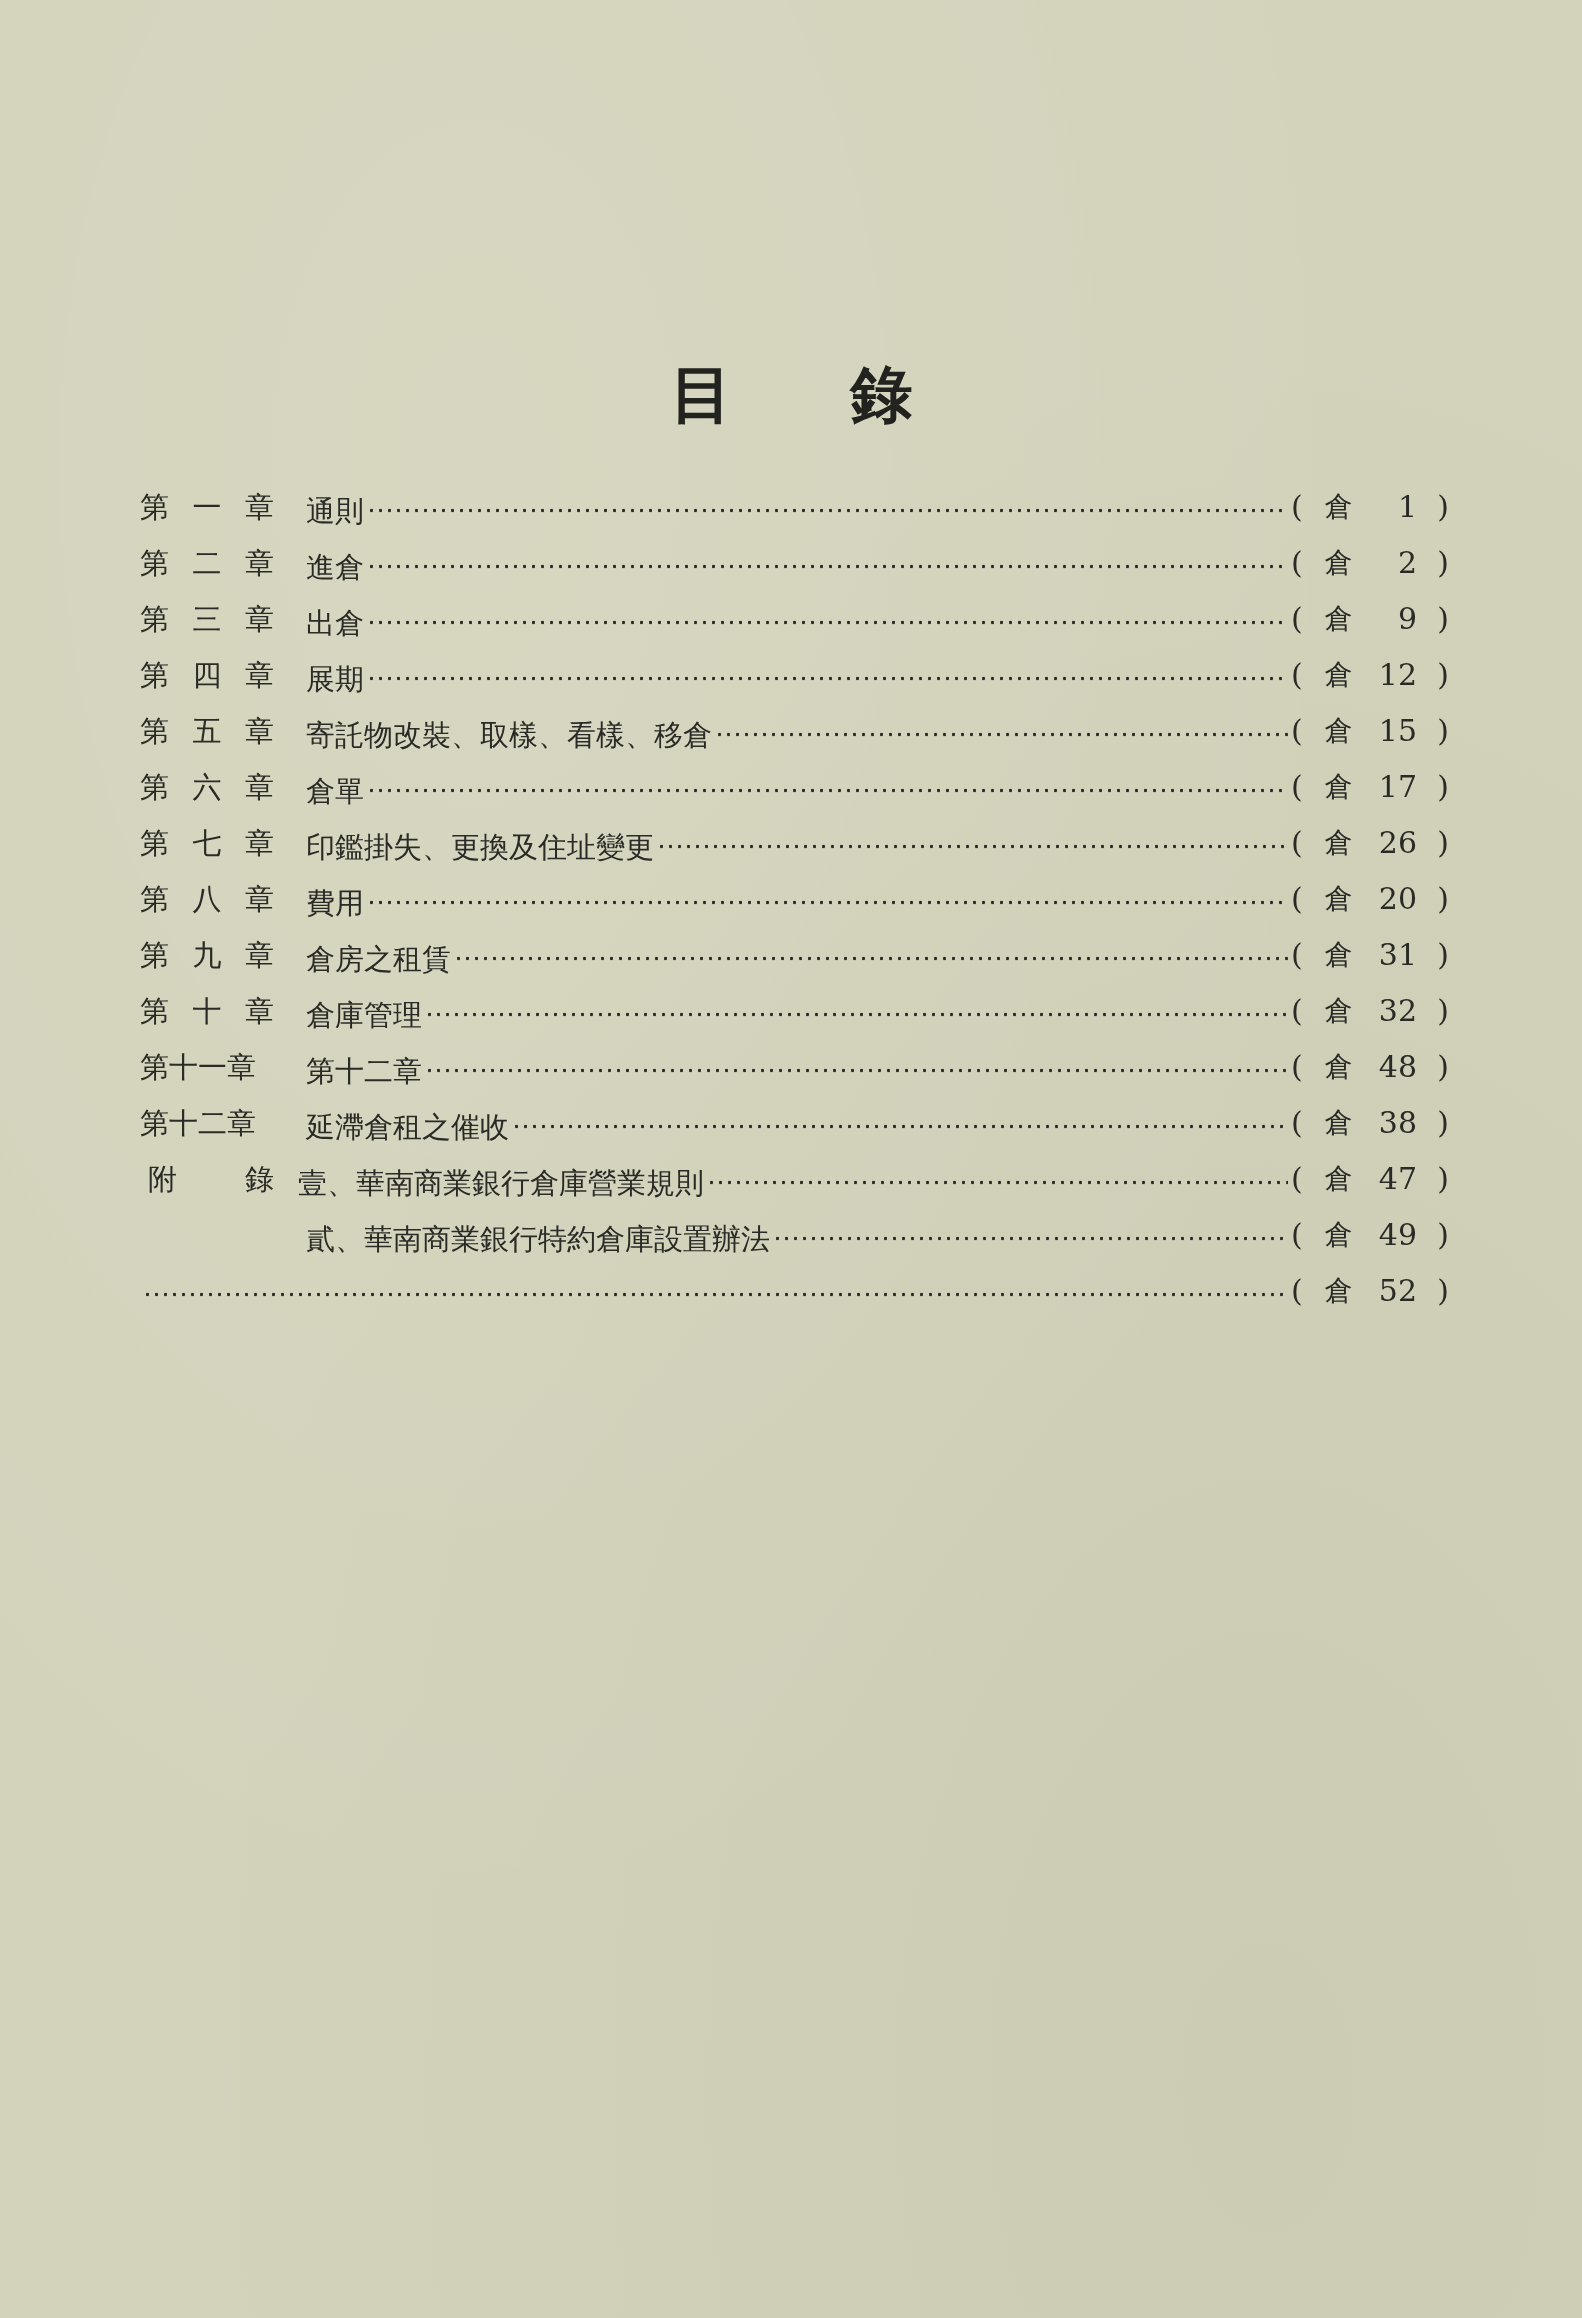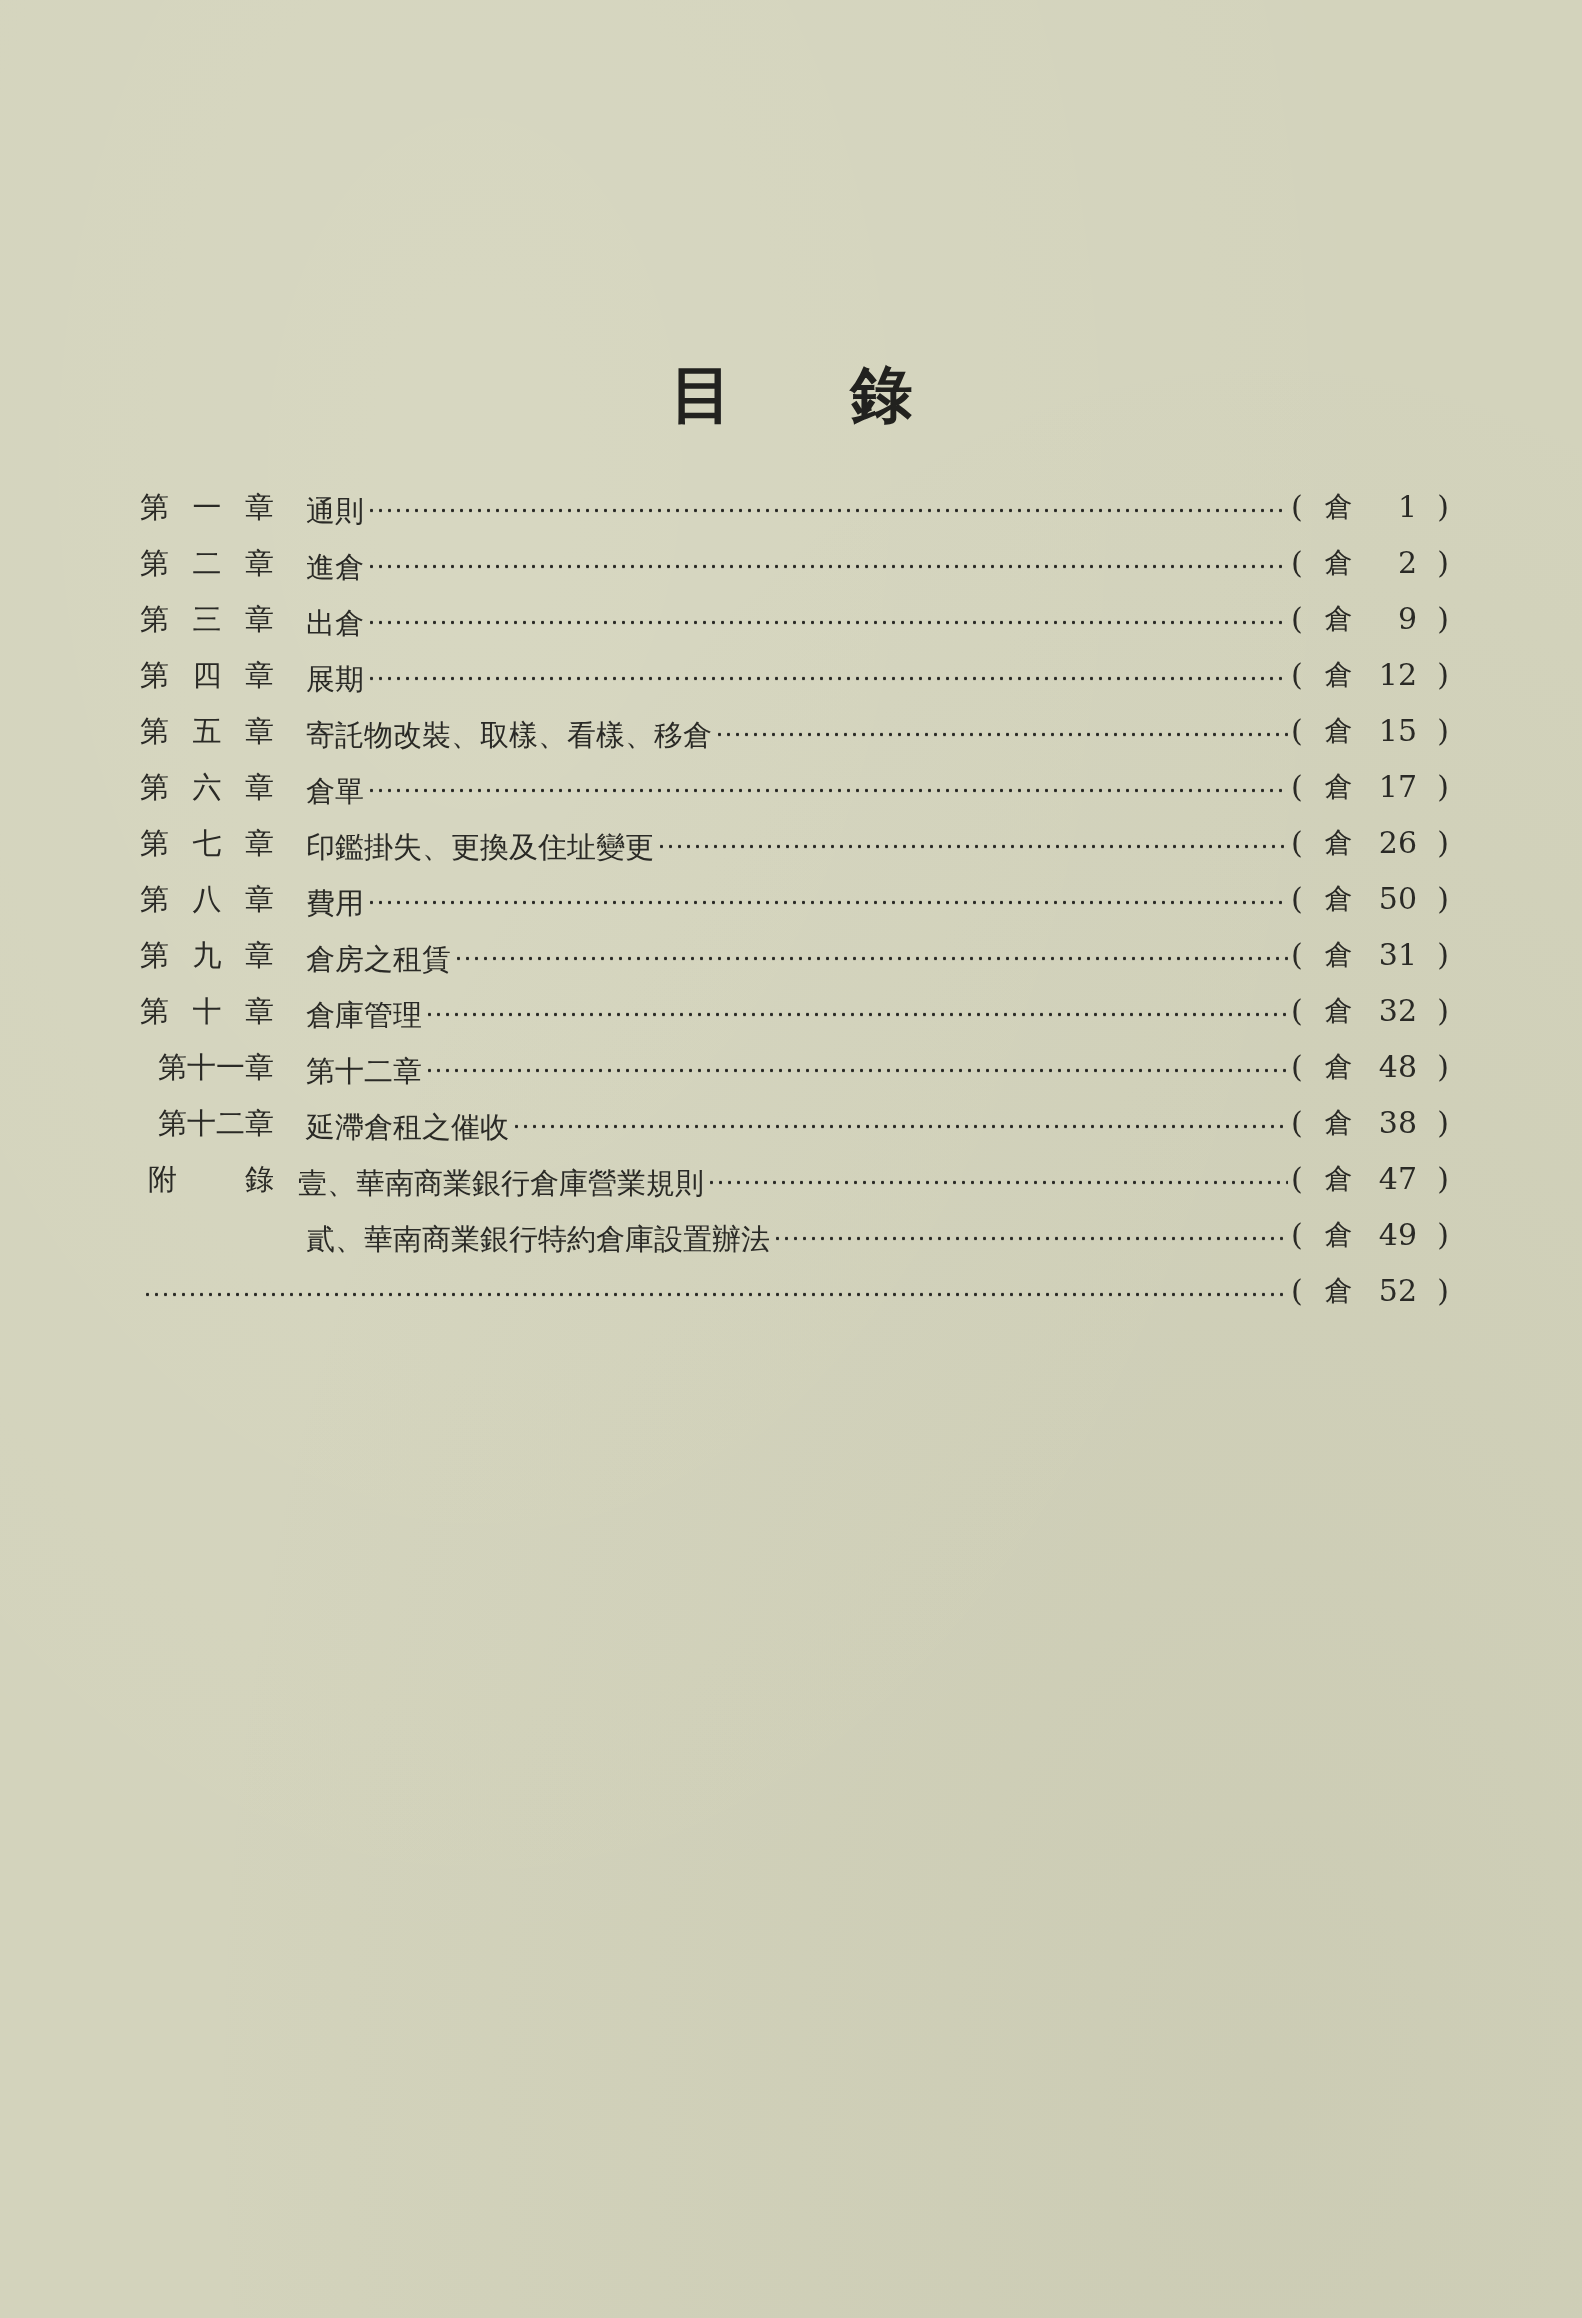--- a/index.html
+++ b/index.html
@@ -51,21 +51,21 @@
       align-items: center;
       font-size: 29px;
       line-height: 1;
     }
     .chapter {
       width: 134px;
       display: flex;
       justify-content: space-between;
       flex-shrink: 0;
     }
-    .chapter.tight { justify-content: flex-end; letter-spacing: 0; }
+    .chapter.tight { justify-content: flex-start; letter-spacing: 0; }
     .chapter span { display: inline-block; }
     .gap { width: 32px; flex-shrink: 0; }
     .title-text {
       white-space: nowrap;
       flex-shrink: 0;
       position: relative;
       top: 4.7px;
       text-align: center;
     }
     .row.sub .title-text { margin-left: 166px; }
@@ -229,21 +229,21 @@
         <span>第</span>
         <span>八</span>
         <span>章</span>
       </div>
       <div class="gap"></div>
       <span class="title-text">費用</span>
       <span class="leader"></span>
       <span class="pageref">
         <span class="paren-open">(</span>
         <span class="cang">倉</span>
-        <span class="num">50</span>
+        <span class="num">20</span>
         <span class="paren-close">)</span>
       </span>
     </div>
 
     <div class="row">
       <div class="chapter">
         <span>第</span>
         <span>九</span>
         <span>章</span>
       </div>

